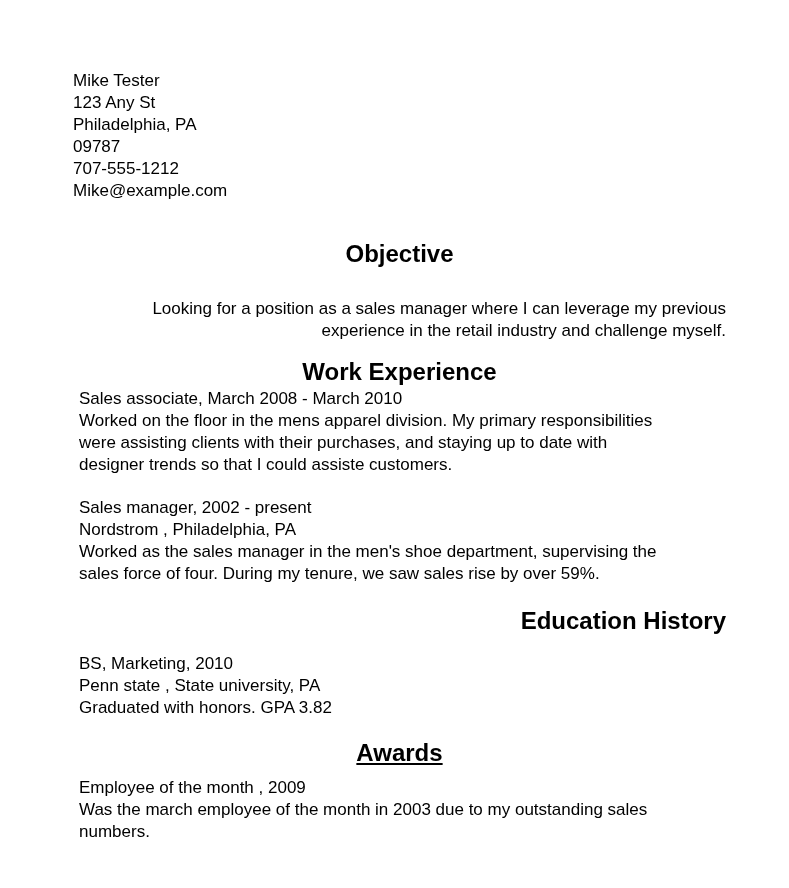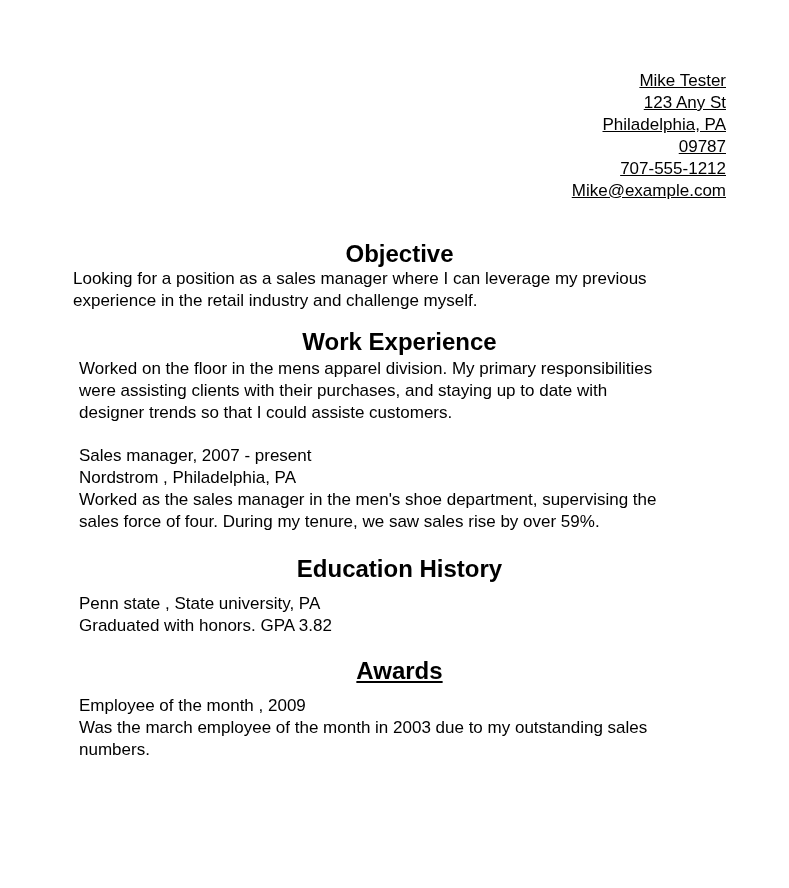--- a/index.html
+++ b/index.html
@@ -17,42 +17,41 @@
     line-height: 22px;
   }
   .page {
     box-sizing: border-box;
     width: 789px;
     height: 888px;
     padding: 70px 63px 30px 73px;
     background: #ffffff;
   }
   .contact {
-    text-align: right;
+    text-align: left;
     margin-bottom: 38px;
-    text-decoration: underline;
   }
   h2 {
     margin: 0;
     font-size: 24px;
     line-height: 28px;
     font-weight: bold;
     text-align: center;
   }
-  .h-objective { margin-bottom: 0; }
+  .h-objective { margin-bottom: 30px; }
   .h-work      { margin-bottom: 2px; }
-  .h-education { margin-bottom: 10px; }
+  .h-education { margin-bottom: 18px; text-align: right; }
   .h-awards    { margin-bottom: 10px; text-decoration: underline; }
   .block {
     white-space: pre-line; 
   }
   .entry {
     margin-left: 6px; 
   }
-  .mb16 { margin-bottom: 16px; }
+  .mb16 { margin-bottom: 16px; text-align: right; }
   .mb20 { margin-bottom: 20px; }
   .mb21 { margin-bottom: 21px; }
   .mb22 { margin-bottom: 22px; }
 </style>
 </head>
 <body>
 
 <div class="page">
 
   <div class="contact">
@@ -64,35 +63,37 @@
     <div>Mike@example.com</div>
   </div>
 
   <h2 class="h-objective">Objective</h2>
   <p class="block mb16" style="margin-top:0;">Looking for a position as a sales manager where I can leverage my previous
 experience in the retail industry and challenge myself.</p>
 
   <h2 class="h-work">Work Experience</h2>
 
   <div class="entry mb21">
+    <div>Sales associate, March 2008 - March 2010</div>
     <div class="block">Worked on the floor in the mens apparel division. My primary responsibilities
 were assisting clients with their purchases, and staying up to date with
 designer trends so that I could assiste customers.</div>
   </div>
 
   <div class="entry mb22">
-    <div>Sales manager, 2007 - present</div>
+    <div>Sales manager, 2002 - present</div>
     <div>Nordstrom , Philadelphia, PA</div>
     <div class="block">Worked as the sales manager in the men's shoe department, supervising the
 sales force of four. During my tenure, we saw sales rise by over 59%.</div>
   </div>
 
   <h2 class="h-education">Education History</h2>
 
   <div class="entry mb20">
+    <div>BS, Marketing, 2010</div>
     <div>Penn state , State university, PA</div>
     <div>Graduated with honors. GPA 3.82</div>
   </div>
 
   <h2 class="h-awards">Awards</h2>
 
   <div class="entry">
     <div>Employee of the month , 2009</div>
     <div class="block">Was the march employee of the month in 2003 due to my outstanding sales
 numbers.</div>

